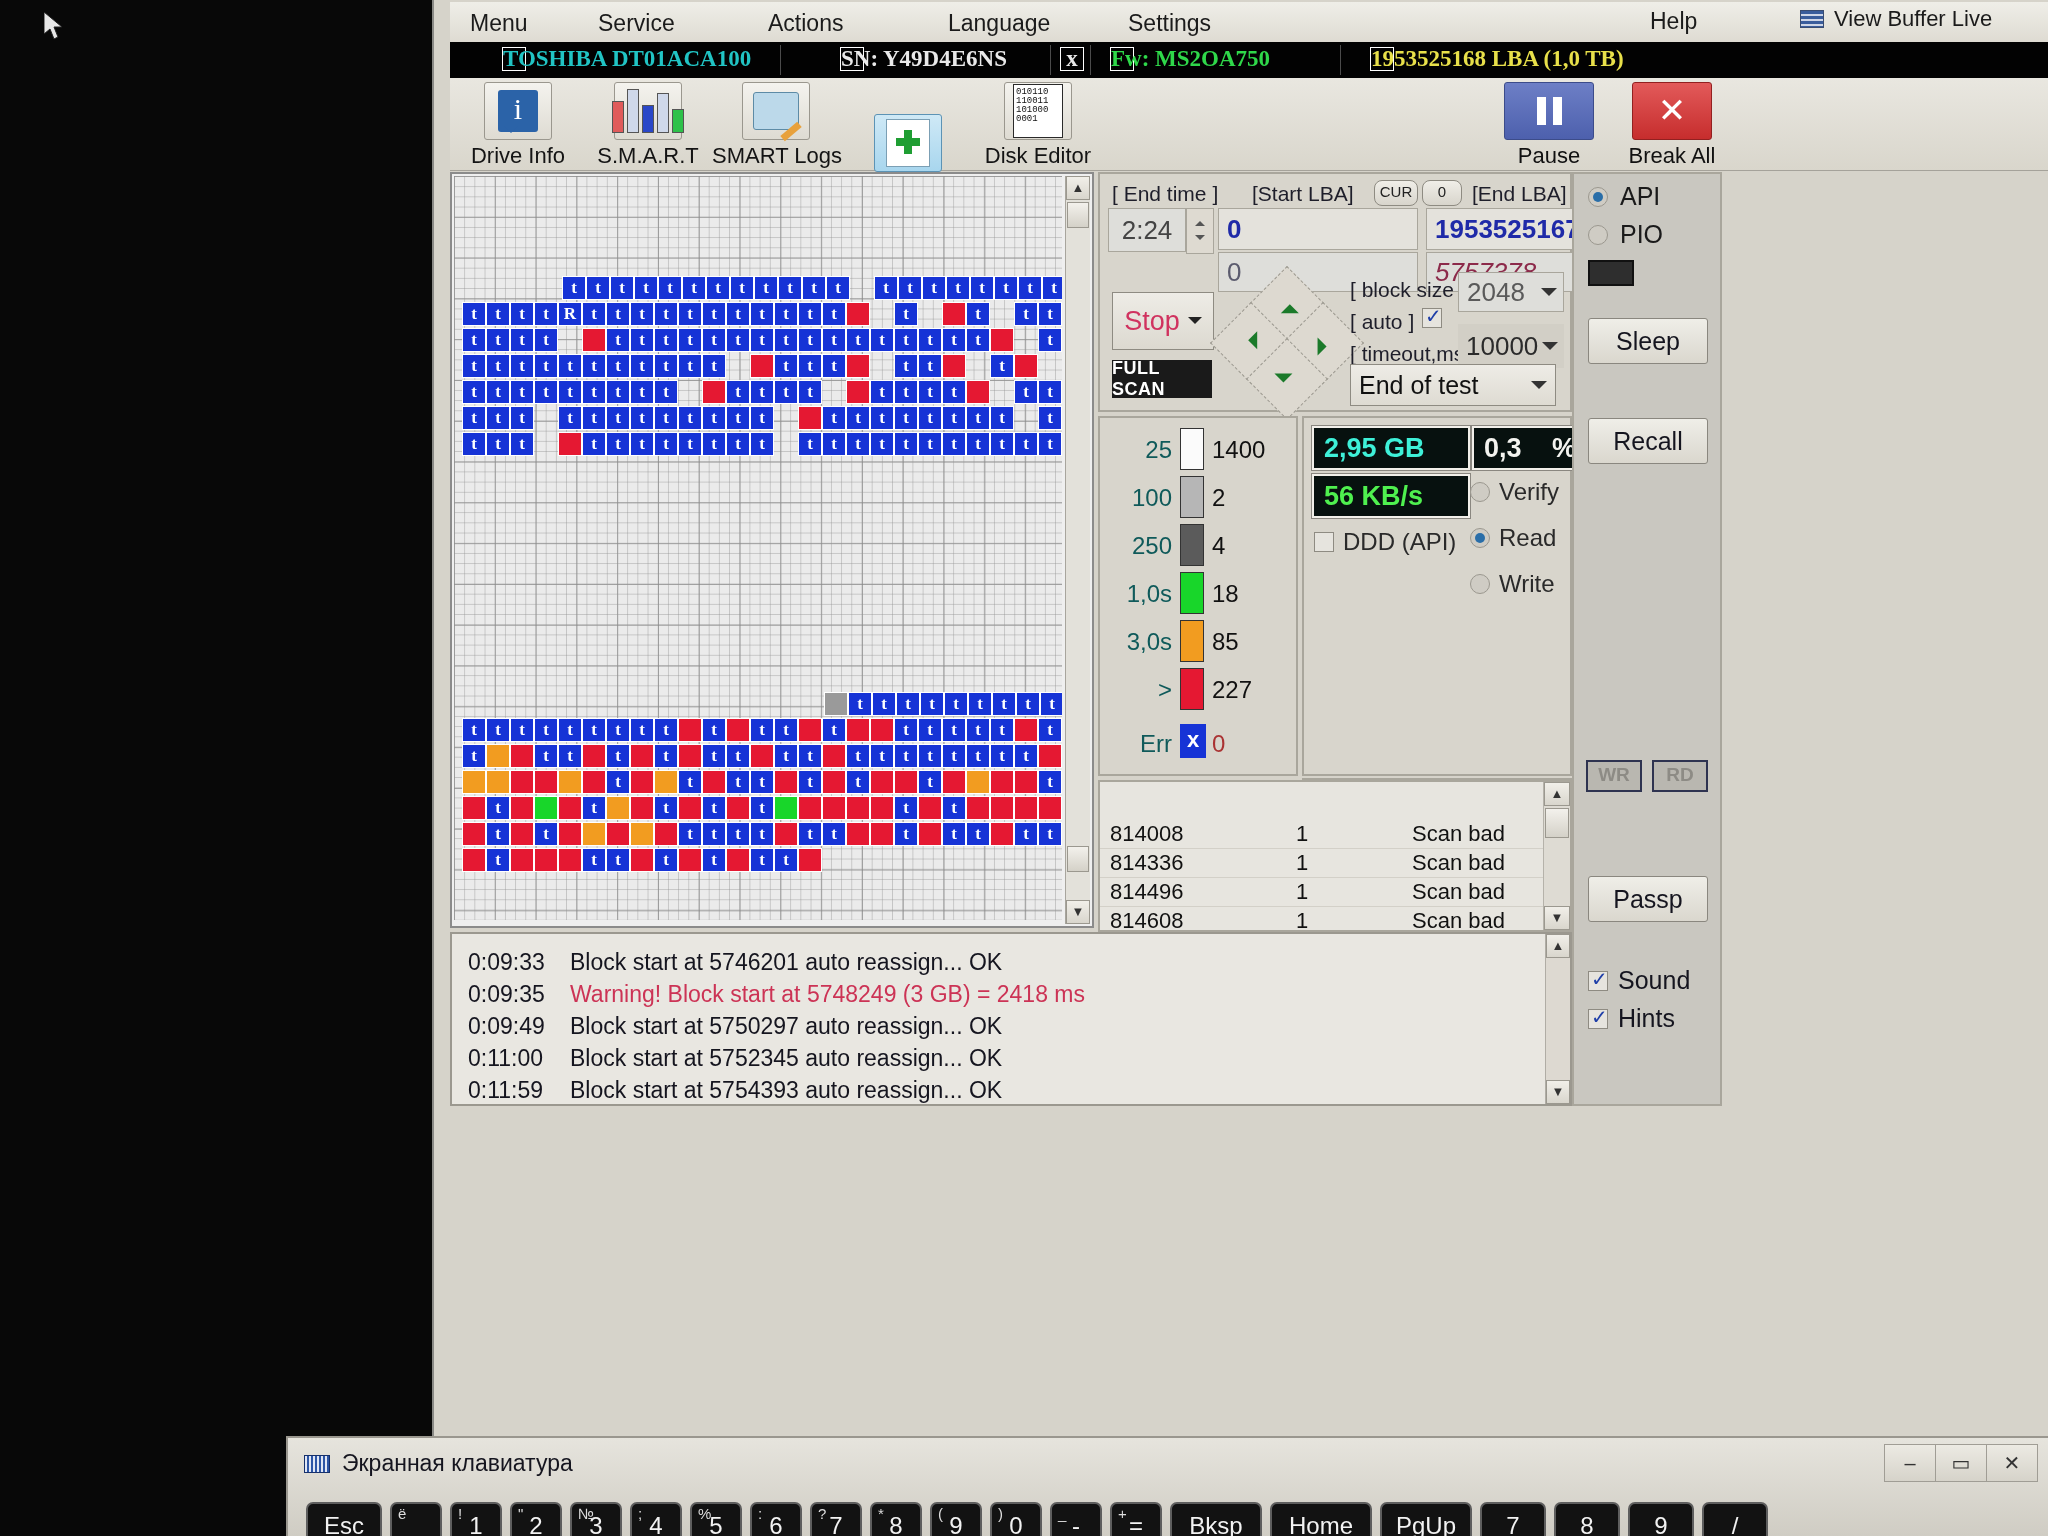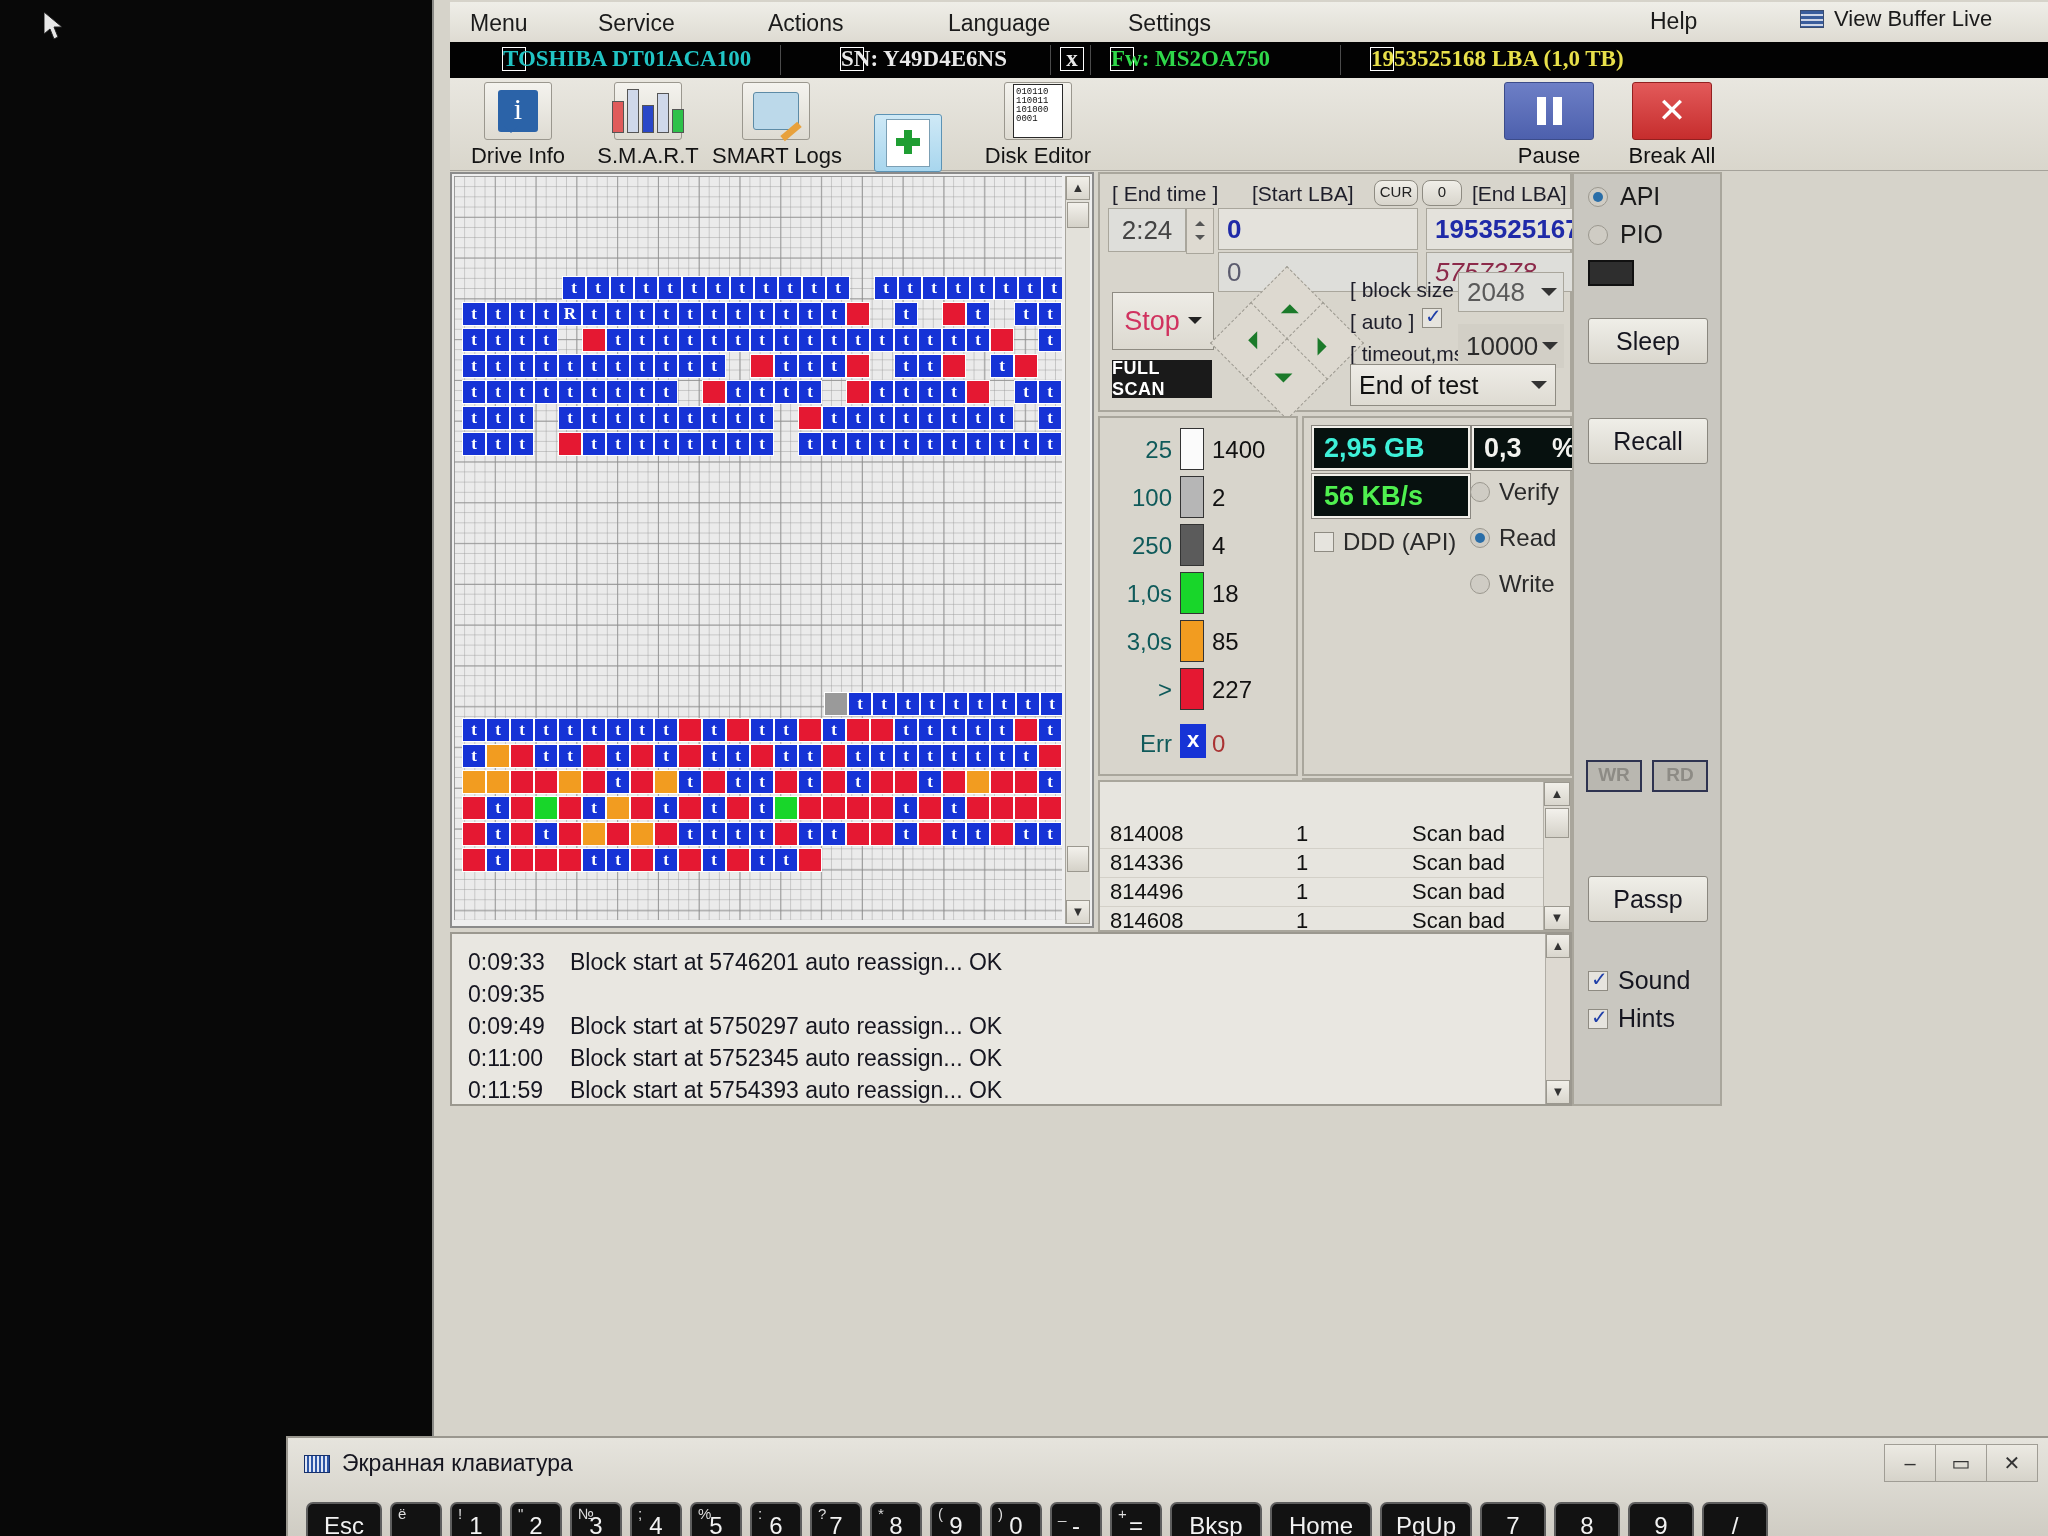--- a/index.html
+++ b/index.html
@@ -873,20 +873,21 @@
     </div>
 
     <div id="logBox">
       <div id="logLines">
             <div class="logLine" style="top: 12px;">
               <span class="logT">0:09:33</span>
               <span class="logM">Block start at 5746201 auto reassign... OK</span>
             </div>
             <div class="logLine" style="top: 44px;">
               <span class="logT">0:09:35</span>
+              <span class="logM warn">Warning! Block start at 5748249 (3 GB)  = 2418 ms</span>
             </div>
             <div class="logLine" style="top: 76px;">
               <span class="logT">0:09:49</span>
               <span class="logM">Block start at 5750297 auto reassign... OK</span>
             </div>
             <div class="logLine" style="top: 108px;">
               <span class="logT">0:11:00</span>
               <span class="logM">Block start at 5752345 auto reassign... OK</span>
             </div>
             <div class="logLine" style="top: 140px;">

